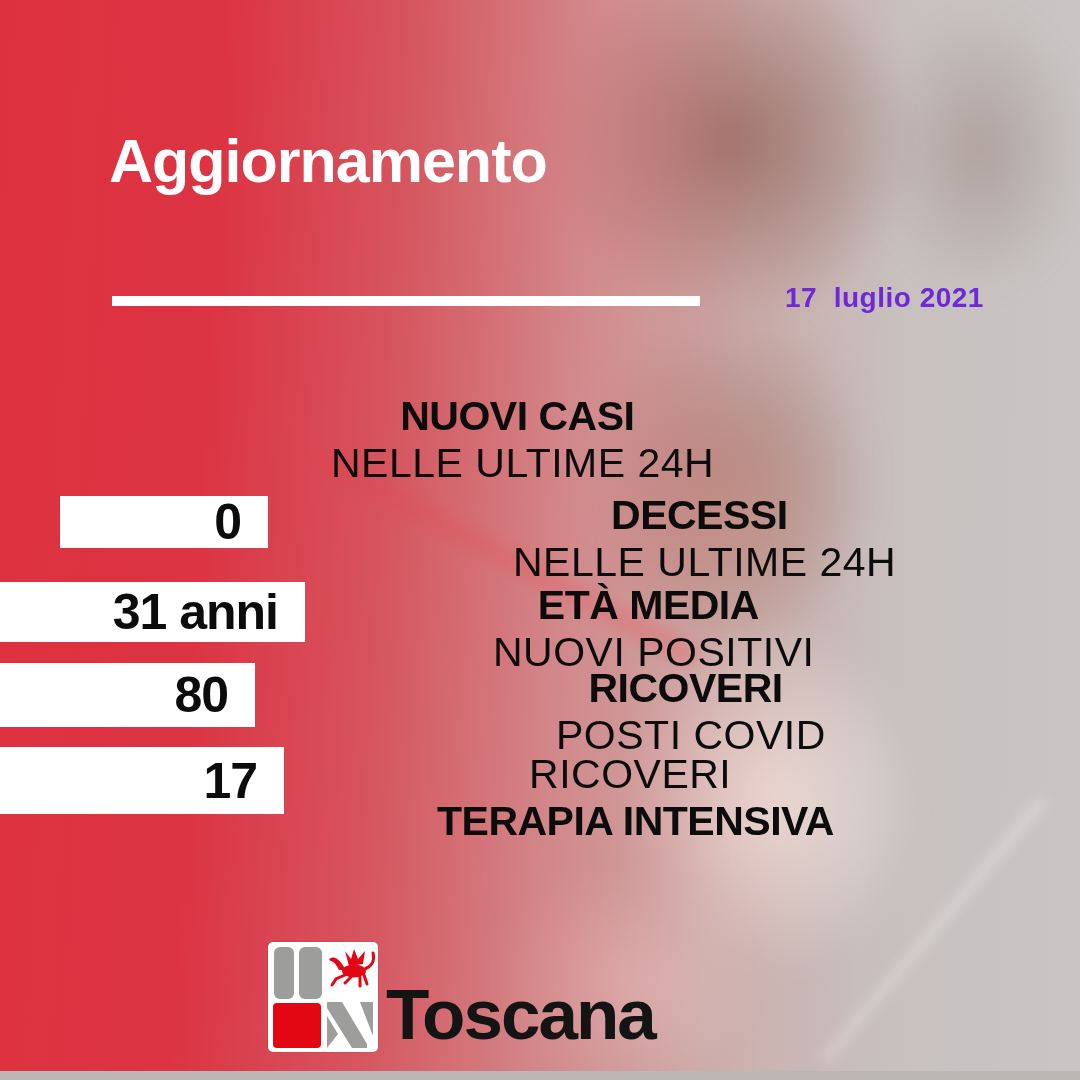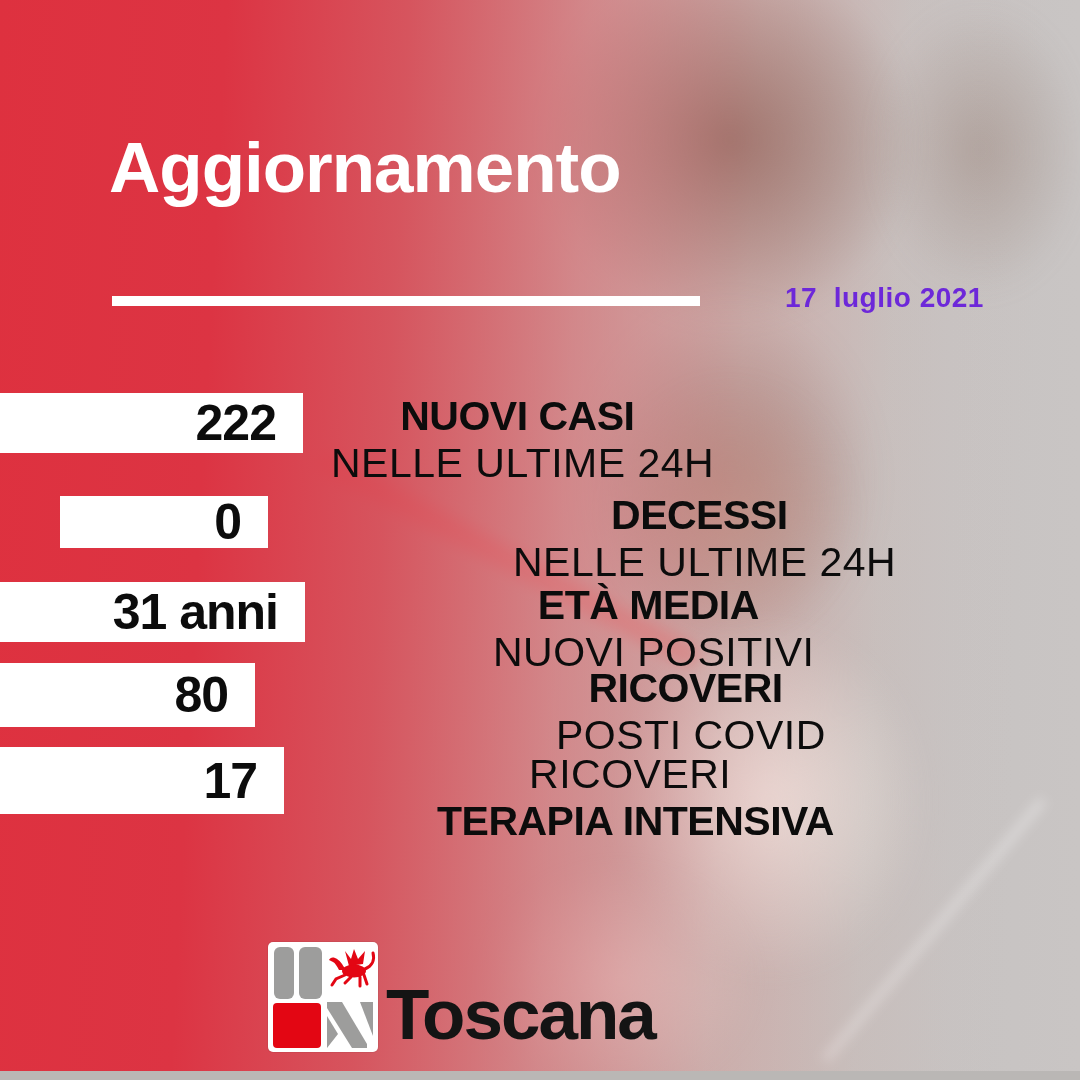--- a/index.html
+++ b/index.html
@@ -30,21 +30,21 @@
   
   .red-overlay{position:absolute;inset:0;
     background:linear-gradient(93deg,
       #de313f 0%, #dc3443 20%,
       rgba(218,70,82,.85) 36%,
       rgba(222,106,114,.58) 52%,
       rgba(222,145,147,.3) 67%,
       rgba(214,180,177,.1) 80%,
       rgba(201,197,196,0) 93%);}
   
-  .title{position:absolute;left:109px;top:69px;color:#fff;font-size:71px;font-weight:bold;
+  .title{position:absolute;left:109px;top:69px;color:#fff;font-size:61px;font-weight:bold;
     line-height:102px;letter-spacing:-1px;}
   .title span{display:block;}
   .underline{position:absolute;left:112px;top:296px;width:588px;height:10px;background:#fff;}
   .date{position:absolute;left:785px;top:284px;color:#6d28d9;font-size:28px;font-weight:bold;
     line-height:1;white-space:pre;letter-spacing:.5px;}
   
   .bar{position:absolute;background:#fff;display:flex;align-items:center;justify-content:flex-end;}
   .bar .num{color:#0c0c0c;font-weight:bold;font-size:50px;padding-right:27px;letter-spacing:-1px;white-space:pre;}
   .bar1{left:0;top:393px;width:303px;height:60px;}
   .bar2{left:60px;top:496px;width:208px;height:52px;}
@@ -86,23 +86,20 @@
     <div class="glint"></div>
   </div>
   <div class="red-overlay"></div>
 
   <h1 class="title">
     <span>Aggiornamento</span>
   </h1>
   <div class="underline"></div>
   <div class="date">17  luglio 2021</div>
 
-  <div class="bar bar1">
-    <span class="num">222</span>
-  </div>
   <div class="lbl lbl1">
     <span class="b">NUOVI CASI</span><span class="l">NELLE ULTIME 24H</span>
   </div>
 
   <div class="bar bar2">
     <span class="num">0</span>
   </div>
   <div class="lbl lbl2">
     <span class="b">DECESSI</span><span class="l">NELLE ULTIME 24H</span>
   </div>

